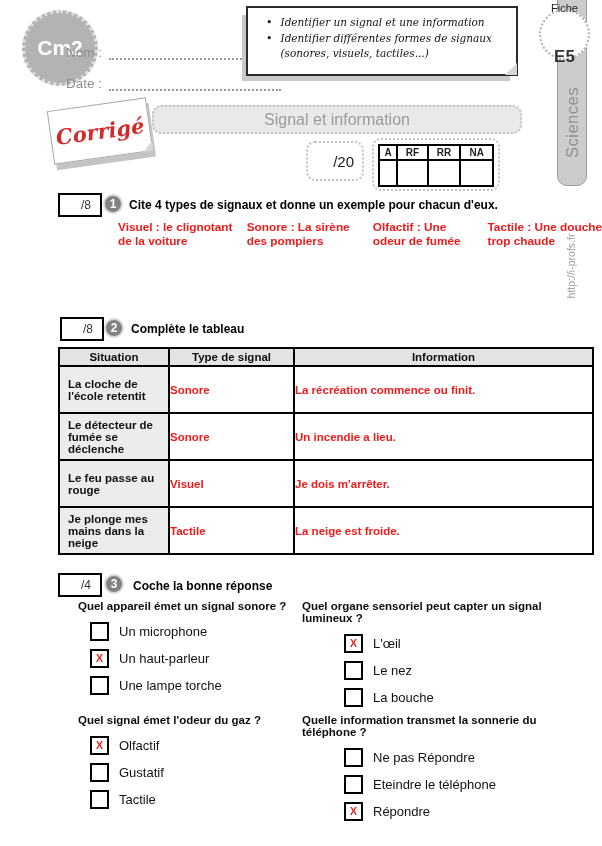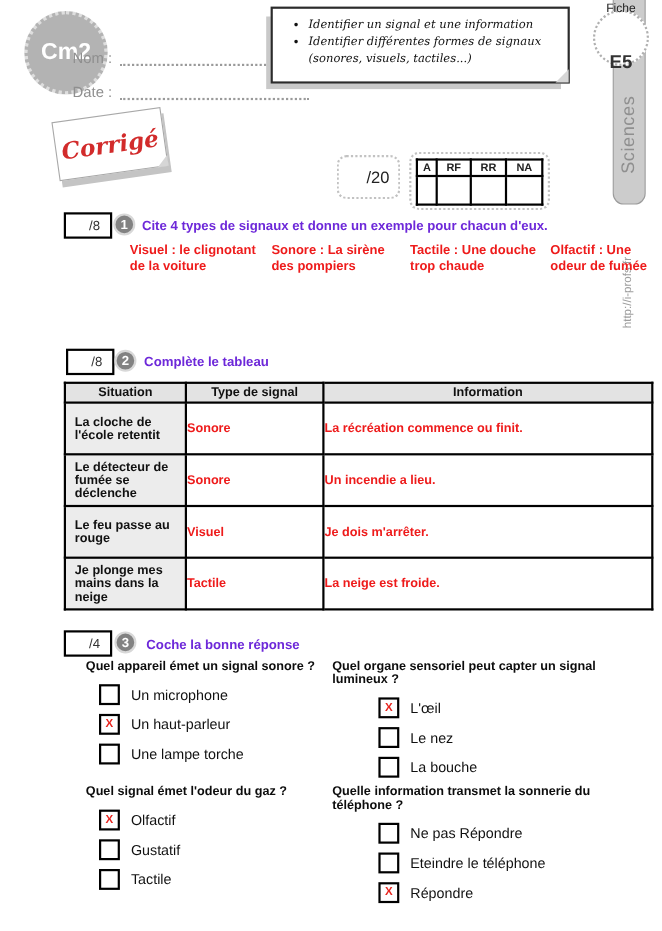--- a/index.html
+++ b/index.html
@@ -76,21 +76,21 @@
   .q-score {
     position:absolute; width:44px; height:24px; border:2px solid #000; background:#fff;
     display:flex; align-items:center; justify-content:flex-end; padding-right:9px;
     font-size:12px; color:#333;
   }
   .q-num {
     position:absolute; width:20px; height:20px; border-radius:50%;
     background:#828282; border:2px solid #d8d8d8; color:#fff; font-weight:bold; font-size:12px;
     display:flex; align-items:center; justify-content:center;
   }
-  .q-prompt { position:absolute; font-weight:bold; font-size:12px; color:#6d28d9; }
+  .q-prompt { position:absolute; font-weight:bold; font-size:12px; color:#000000; }
   
   .q1-answers { position:absolute; left:118px; top:220px; display:flex; flex-direction:row; gap:13px; }
   .q1-answers .ans { color:#ee1b1b; font-weight:bold; font-size:11.8px; }
   
   .q2-table { position:absolute; left:58px; top:347px; width:534px; border-collapse:collapse; table-layout:fixed; }
   .q2-table th {
     background:#e3e3e3; border:2px solid #000; font-size:11.5px; font-weight:bold; color:#111;
     height:18px; text-align:center;
   }
   .q2-table td { border:2px solid #000; font-size:11.5px; font-weight:bold; text-align:left; vertical-align:middle; }
@@ -148,20 +148,23 @@
   <div class="fiche-circle">
     <span class="fiche-label">Fiche</span>
     <span class="fiche-number">E5</span>
   </div>
 
   <div class="stamp">
     <span class="stamp-text">Corrigé</span>
     <div class="stamp-fold"></div>
   </div>
 
+  <div class="title-bar">
+    <span>Signal et information</span>
+  </div>
 
   <div class="score20-box">
     <span>/20</span>
   </div>
 
   <div class="grade-wrap">
     <table class="grade-table">
       <tbody>
           <tr>
         <th>A</th>
@@ -183,22 +186,22 @@
     <span>/8</span>
   </div>
   <div class="q-num" style="left:103px; top:194px;">
     <span>1</span>
   </div>
   <div class="q-prompt" style="left:129px; top:198px;">Cite 4 types de signaux et donne un exemple pour chacun d'eux.</div>
 
   <div class="q1-answers">
     <div class="ans">Visuel : le clignotant de la voiture</div>
     <div class="ans">Sonore : La sirène des pompiers</div>
+    <div class="ans">Olfactif : Une odeur de fumée</div>
     <div class="ans">Tactile : Une douche trop chaude</div>
-    <div class="ans">Olfactif : Une odeur de fumée</div>
   </div>
 
   <div class="q-score" style="left:60px; top:317px;">
     <span>/8</span>
   </div>
   <div class="q-num" style="left:104px; top:318px;">
     <span>2</span>
   </div>
   <div class="q-prompt" style="left:131px; top:322px;">Complète le tableau</div>
 

